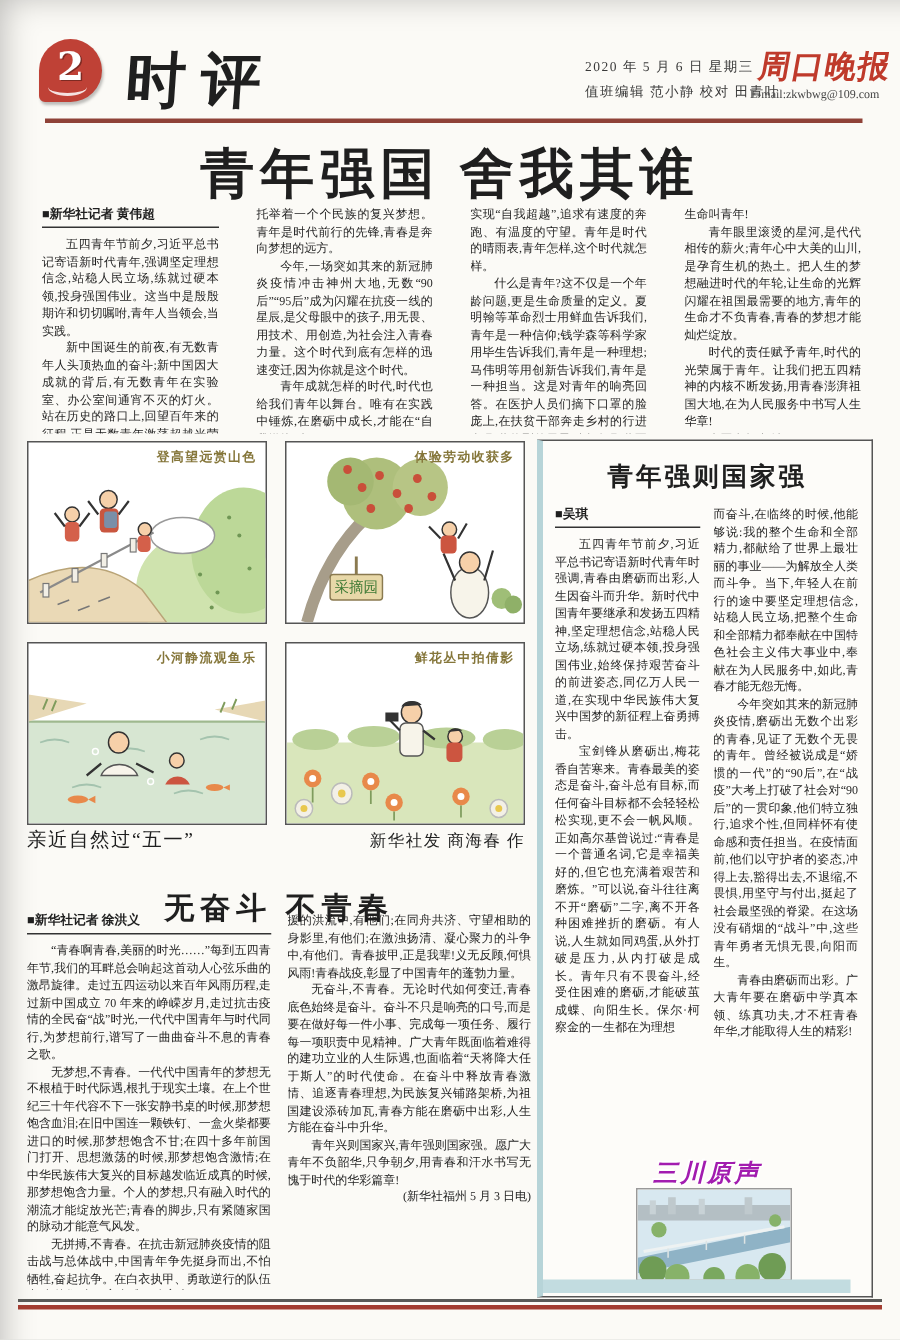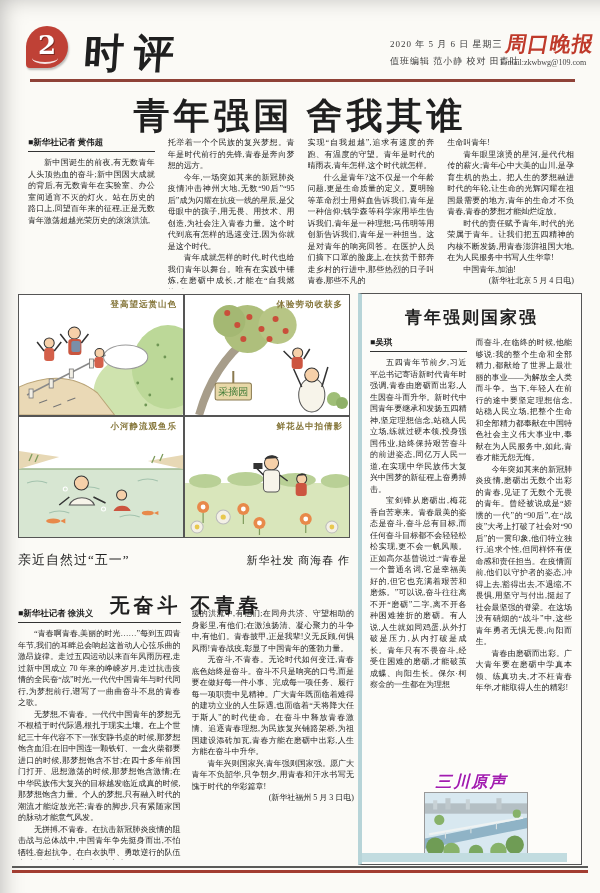--- a/index.html
+++ b/index.html
@@ -24,25 +24,25 @@
   
   .headline{position:absolute;left:0;top:92px;width:100%;text-align:center;font-size:36px;
         font-weight:900;letter-spacing:4px;}
   
   .smalltext p{margin:0;font-size:8px;line-height:11.5px;text-align:justify;text-indent:2em;}
   .cont p:first-child{text-indent:0;}
   .byline{font-size:8.5px;font-weight:bold;border-bottom:1px solid #333;padding-bottom:2px;
         margin-bottom:5px;white-space:nowrap;}
   .dateline{font-size:8px;line-height:11.5px;text-align:right;}
   
-  .article1{position:absolute;left:28px;top:137px;width:546px;height:152px;display:flex;gap:13px;}
+  .article1{position:absolute;left:28px;top:137px;width:546px;height:152px;display:flex;gap:25px;}
   .article1 .acol{flex:1;overflow:hidden;}
   
   .comics{position:absolute;left:18px;top:294px;width:332px;display:grid;
-        grid-template-columns:1fr 1fr;gap:0;}
+        grid-template-columns:1fr 1fr;gap:12px;}
   .panel{position:relative;border:1px solid #555;background:#fff;height:120px;overflow:hidden;}
   .panel svg{display:block;width:100%;height:100%;}
   .panel-title{position:absolute;top:4px;right:6px;font-size:8.5px;font-weight:bold;color:#85763a;
         letter-spacing:1px;}
   .comic-captions{position:absolute;left:18px;top:551px;width:332px;display:flex;
         justify-content:space-between;align-items:baseline;}
   .cap-left{font-size:13px;letter-spacing:1px;}
   .cap-right{font-size:11px;letter-spacing:1px;}
   
   .box{position:absolute;left:358px;top:293px;width:224px;height:572px;background:#fdfcf9;
@@ -80,20 +80,21 @@
   <div class="masthead">周口晚报</div>
   <div class="hdr-email">E-mail:zkwbwg@109.com</div>
   <div class="hdr-rule"></div>
 
   <div class="headline">青年强国  舍我其谁</div>
 
   <div class="article1 smalltext">
     <div class="acol">
       <div class="byline">■新华社记者 黄伟超</div>
       <div>
+          <p>五四青年节前夕,习近平总书记寄语新时代青年,强调坚定理想信念,站稳人民立场,练就过硬本领,投身强国伟业。这当中是殷殷期许和切切嘱咐,青年人当领会,当实践。</p>
           <p>新中国诞生的前夜,有无数青年人头顶热血的奋斗;新中国因大成就的背后,有无数青年在实验室、办公室间通宵不灭的灯火。站在历史的路口上,回望百年来的征程,正是无数青年激荡超越光荣历史的滚滚洪流,</p>
         </div>
     </div>
     <div class="acol cont">
       <div>
           <p>托举着一个个民族的复兴梦想。青年是时代前行的先锋,青春是奔向梦想的远方。</p>
           <p>今年,一场突如其来的新冠肺炎疫情冲击神州大地,无数“90后”“95后”成为闪耀在抗疫一线的星辰,是父母眼中的孩子,用无畏、用技术、用创造,为社会注入青春力量。这个时代到底有怎样的迅速变迁,因为你就是这个时代。</p>
           <p>青年成就怎样的时代,时代也给我们青年以舞台。唯有在实践中锤炼,在磨砺中成长,才能在“自我燃烧”中</p>
         </div>
     </div>

